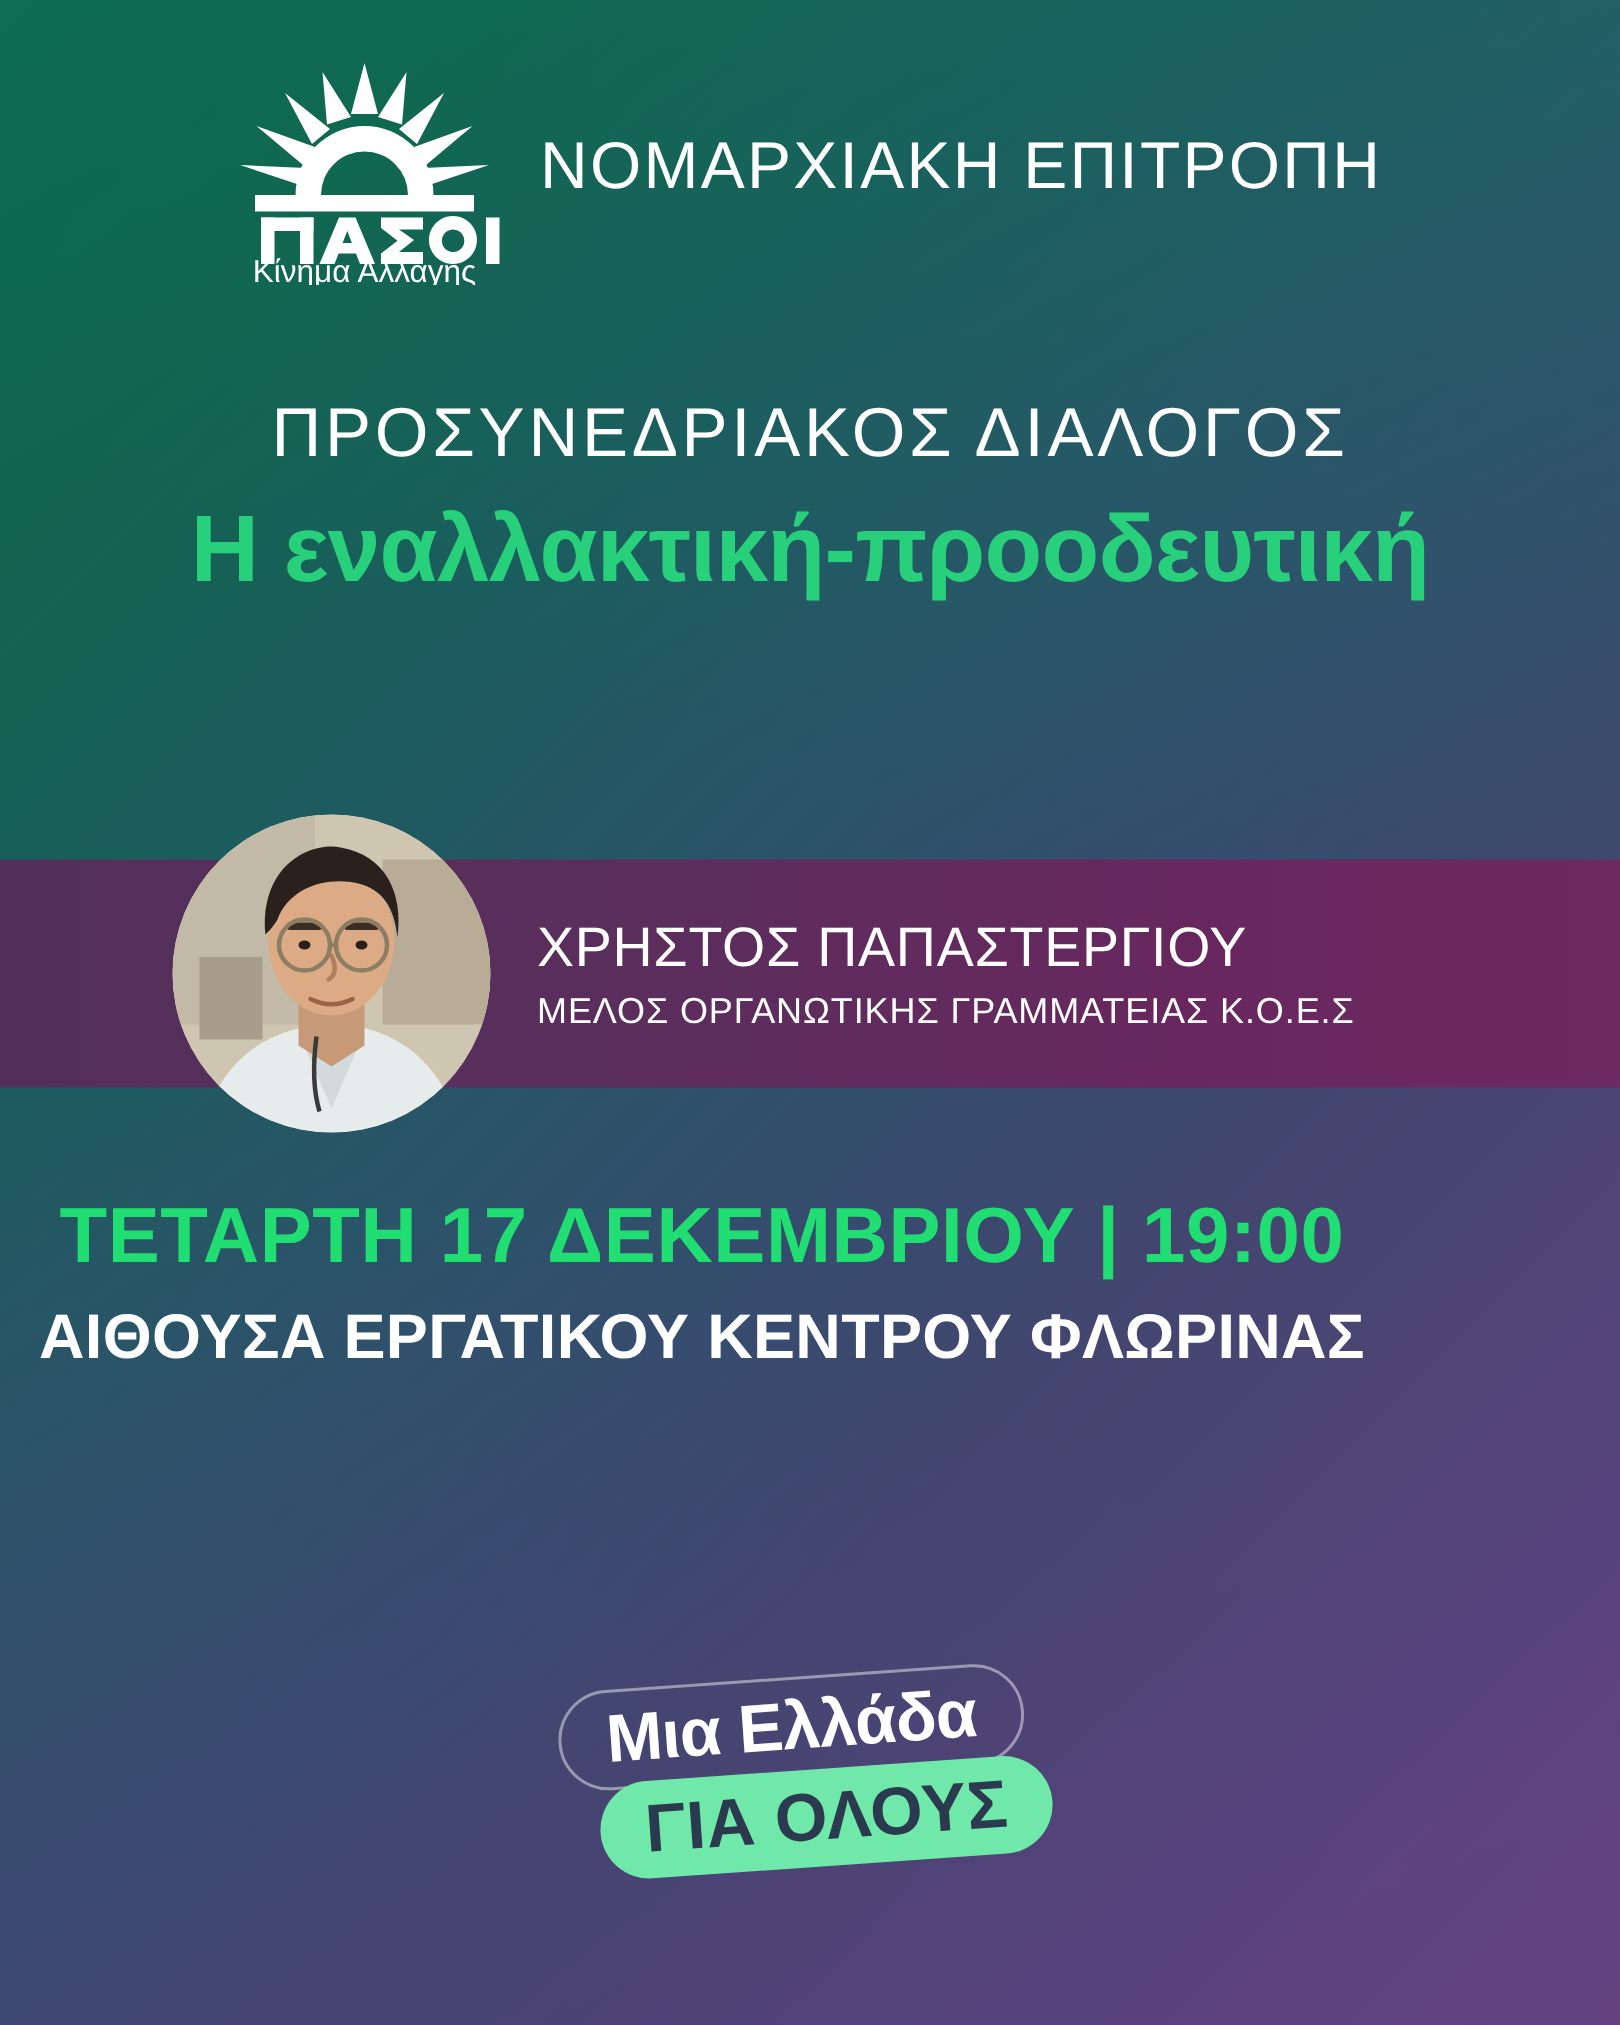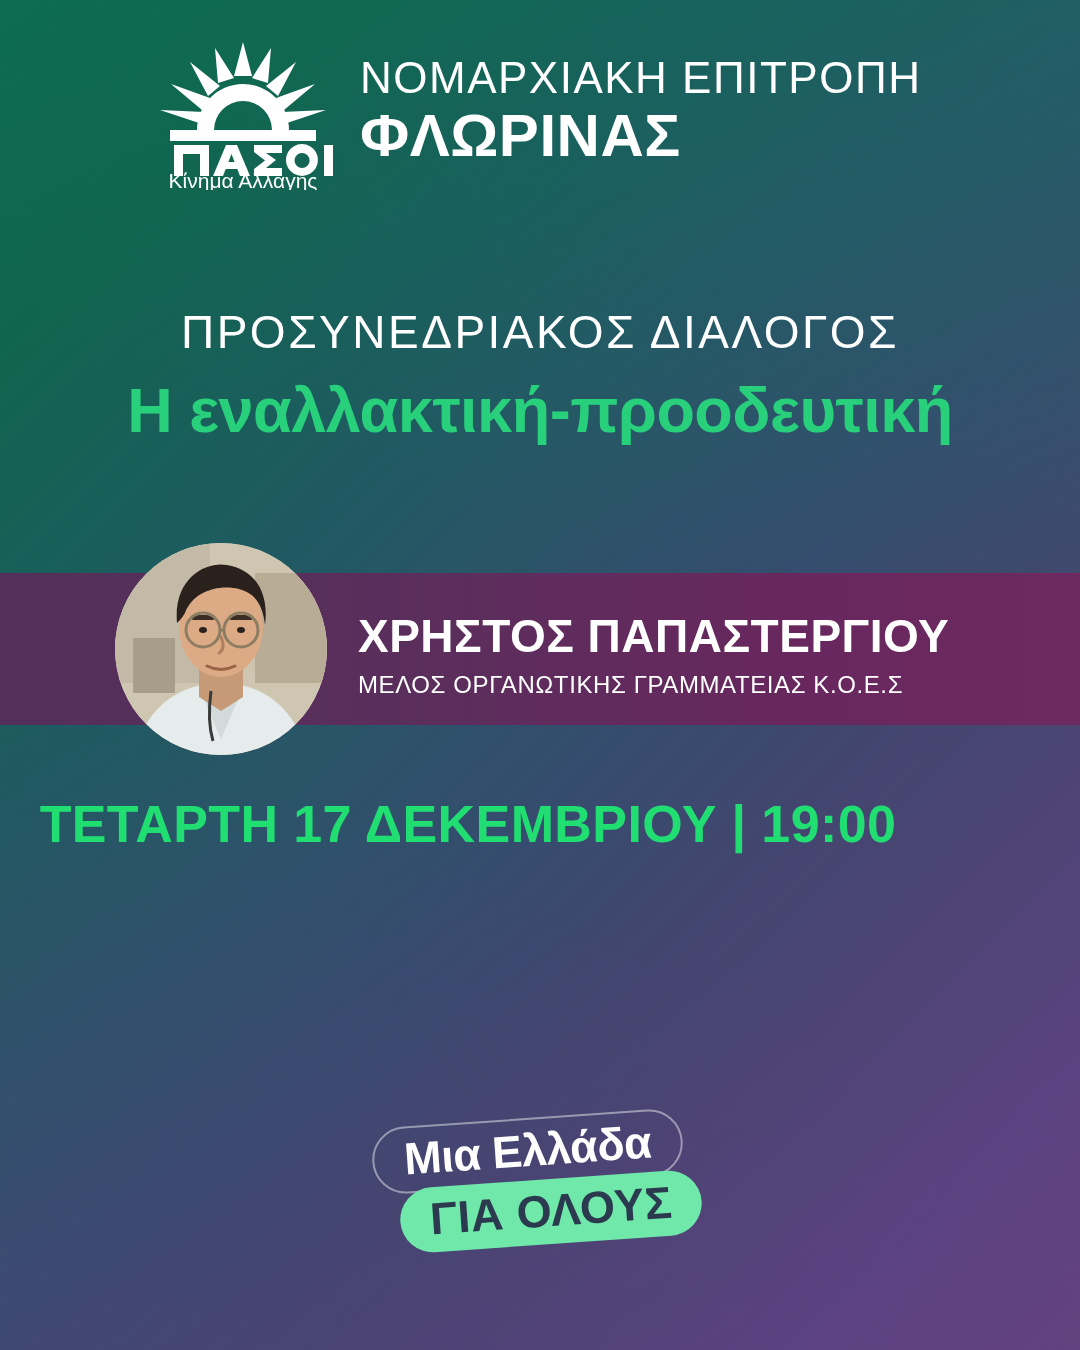--- a/index.html
+++ b/index.html
@@ -71,21 +71,20 @@
   }
 
   
   .title-block {
     position: absolute;
     top: 262px;
     left: 0;
     width: 1080px;
     text-align: center;
     z-index: 4;
-    margin-top: 44px;
   }
   .kicker {
     color: #FFFFFF;
     font-size: 46px;
     font-weight: 300;
     letter-spacing: 2.5px;
     line-height: 1.15;
   }
   .headline {
     color: #28D07C;
@@ -123,22 +122,22 @@
   .speaker-photo svg { display:block; width: 212px; height: 212px; }
 
   .speaker-text {
     position: absolute;
     left: 358px;
     top: 612px;
     z-index: 5;
   }
   .speaker-name {
     color: #FFFFFF;
-    font-size: 46px;
-    font-weight: 700;
+    font-size: 37px;
+    font-weight: 400;
     letter-spacing: 0.5px;
     line-height: 1.08;
     white-space: nowrap;
   }
   .speaker-role {
     color: #FFFFFF;
     font-size: 24px;
     font-weight: 300;
     letter-spacing: 0.6px;
     line-height: 1.2;
@@ -250,21 +249,20 @@
 
             <rect x="172" y="107" width="9" height="31"></rect>
           </g>
         </g>
         <text x="91" y="150" fill="#FFFFFF" font-family="Liberation Sans, sans-serif" font-size="21" font-weight="400" text-anchor="middle">Κίνημα Αλλαγής</text>
       </svg>
     </div>
 
     <div class="header-text">
       <div class="header-line1">ΝΟΜΑΡΧΙΑΚΗ ΕΠΙΤΡΟΠΗ</div>
-      <div class="header-line2">ΦΛΩΡΙΝΑΣ</div>
     </div>
   </div>
 
   <div class="title-block">
     <div class="kicker">ΠΡΟΣΥΝΕΔΡΙΑΚΟΣ ΔΙΑΛΟΓΟΣ</div>
     <div class="headline">
       <div>Η εναλλακτική-προοδευτική</div>
     </div>
   </div>
 
@@ -310,20 +308,21 @@
     </svg>
   </div>
 
   <div class="speaker-text">
     <div class="speaker-name">ΧΡΗΣΤΟΣ ΠΑΠΑΣΤΕΡΓΙΟΥ</div>
     <div class="speaker-role">ΜΕΛΟΣ ΟΡΓΑΝΩΤΙΚΗΣ ΓΡΑΜΜΑΤΕΙΑΣ Κ.Ο.Ε.Σ</div>
   </div>
 
   <div class="when-where">
     <div class="when">ΤΕΤΑΡΤΗ 17 ΔΕΚΕΜΒΡΙΟΥ | 19:00</div>
+    <div class="where">ΑΙΘΟΥΣΑ ΕΡΓΑΤΙΚΟΥ ΚΕΝΤΡΟΥ ΦΛΩΡΙΝΑΣ</div>
   </div>
 
   <div class="slogan">
     <div class="slogan-top">Μια Ελλάδα</div>
     <div class="slogan-bottom">ΓΙΑ ΟΛΟΥΣ</div>
   </div>
 
 </div>
 
 </body></html>

